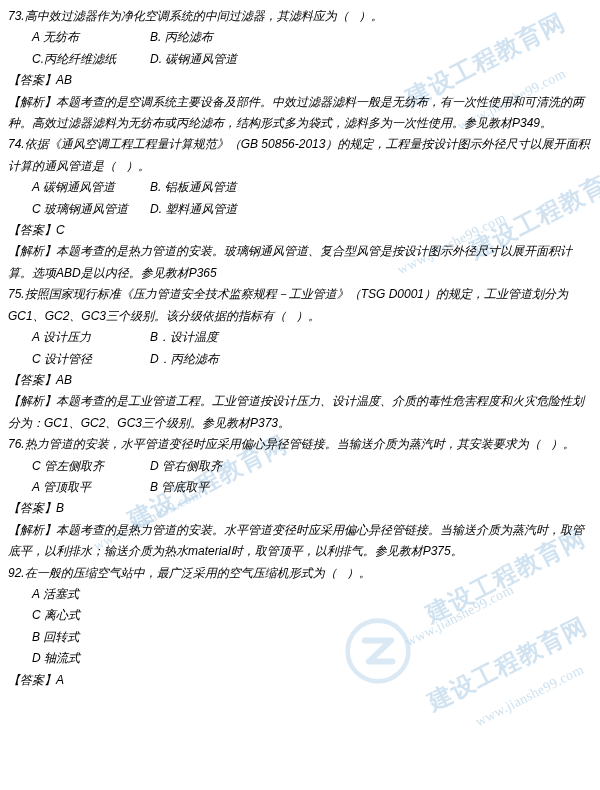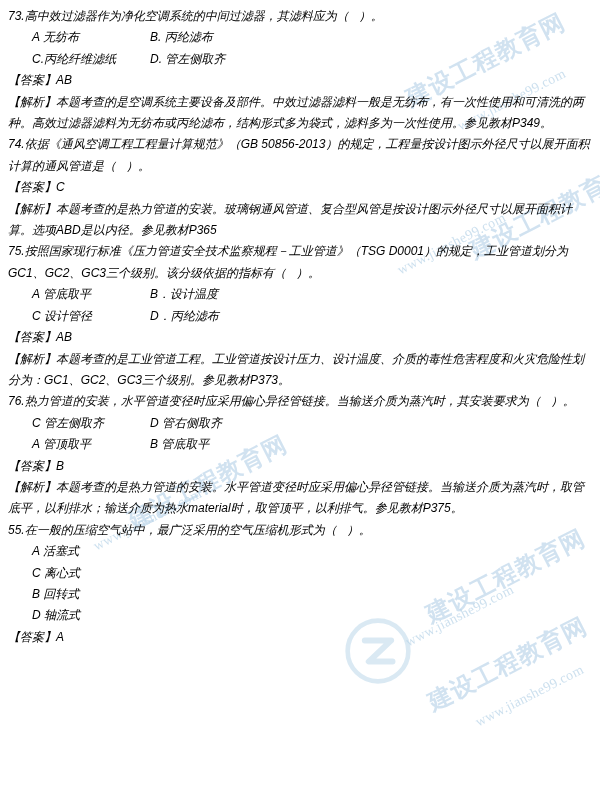--- a/index.html
+++ b/index.html
@@ -97,54 +97,58 @@
     <circle cx="50" cy="50" r="46" fill="none" stroke="#bdd8ea" stroke-width="7"></circle>
     <path d="M30 34 H70 L36 66 H72" fill="none" stroke="#bdd8ea" stroke-width="9" stroke-linecap="round" stroke-linejoin="round"></path>
   </svg>
 
   <div class="content">
 
     <div class="q">
       <div class="line">73.高中效过滤器作为净化空调系统的中间过滤器，其滤料应为（   ）。</div>
       <div class="opts">
         <div class="opt-row"><span class="opt-a">A 无纺布</span><span>B. 丙纶滤布</span></div>
-        <div class="opt-row"><span class="opt-a">C.丙纶纤维滤纸</span><span>D. 管左侧取齐</span></div>
+        <div class="opt-row"><span class="opt-a">C.丙纶纤维滤纸</span><span>D. 碳钢通风管道</span></div>
       </div>
       <div class="ans">【答案】AB</div>
       <div class="exp">【解析】本题考查的是空调系统主要设备及部件。中效过滤器滤料一般是无纺布，有一次性使用和可清洗的两种。高效过滤器滤料为无纺布或丙纶滤布，结构形式多为袋式，滤料多为一次性使用。参见教材P349。</div>
     </div>
 
     <div class="q">
       <div class="line">74.依据《通风空调工程工程量计算规范》（GB 50856-2013）的规定，工程量按设计图示外径尺寸以展开面积计算的通风管道是（   ）。</div>
+      <div class="opts">
+        <div class="opt-row"><span class="opt-a">A 碳钢通风管道</span><span>B. 铝板通风管道</span></div>
+        <div class="opt-row"><span class="opt-a">C 玻璃钢通风管道</span><span>D. 塑料通风管道</span></div>
+      </div>
       <div class="ans">【答案】C</div>
       <div class="exp">【解析】本题考查的是热力管道的安装。玻璃钢通风管道、复合型风管是按设计图示外径尺寸以展开面积计算。选项ABD是以内径。参见教材P365</div>
     </div>
 
     <div class="q">
       <div class="line">75.按照国家现行标准《压力管道安全技术监察规程－工业管道》（TSG D0001）的规定，工业管道划分为GC1、GC2、GC3三个级别。该分级依据的指标有（   ）。</div>
       <div class="opts">
-        <div class="opt-row"><span class="opt-a">A 管底取平</span><span>B．设计温度</span></div>
+        <div class="opt-row"><span class="opt-a">A 设计压力</span><span>B．设计温度</span></div>
         <div class="opt-row"><span class="opt-a">C 设计管径</span><span>D．丙纶滤布</span></div>
       </div>
       <div class="ans">【答案】AB</div>
       <div class="exp">【解析】本题考查的是工业管道工程。工业管道按设计压力、设计温度、介质的毒性危害程度和火灾危险性划分为：GC1、GC2、GC3三个级别。参见教材P373。</div>
     </div>
 
     <div class="q">
       <div class="line">76.热力管道的安装，水平管道变径时应采用偏心异径管链接。当输送介质为蒸汽时，其安装要求为（   ）。</div>
       <div class="opts">
         <div class="opt-row"><span class="opt-a">C 管左侧取齐</span><span>D 管右侧取齐</span></div>
         <div class="opt-row"><span class="opt-a">A 管顶取平</span><span>B 管底取平</span></div>
       </div>
       <div class="ans">【答案】B</div>
       <div class="exp">【解析】本题考查的是热力管道的安装。水平管道变径时应采用偏心异径管链接。当输送介质为蒸汽时，取管底平，以利排水；输送介质为热水material时，取管顶平，以利排气。参见教材P375。</div>
     </div>
 
     <div class="q">
-      <div class="line">55.在一般的压缩空气站中，最广泛采用的空气压缩机形式为（   ）。</div>
+      <div class="line">92.在一般的压缩空气站中，最广泛采用的空气压缩机形式为（   ）。</div>
       <div class="opts">
         <div class="opt-row"><span>A 活塞式</span></div>
         <div class="opt-row"><span>C 离心式</span></div>
         <div class="opt-row"><span>B 回转式</span></div>
         <div class="opt-row"><span>D 轴流式</span></div>
       </div>
       <div class="ans">【答案】A</div>
     </div>
 
   </div>

